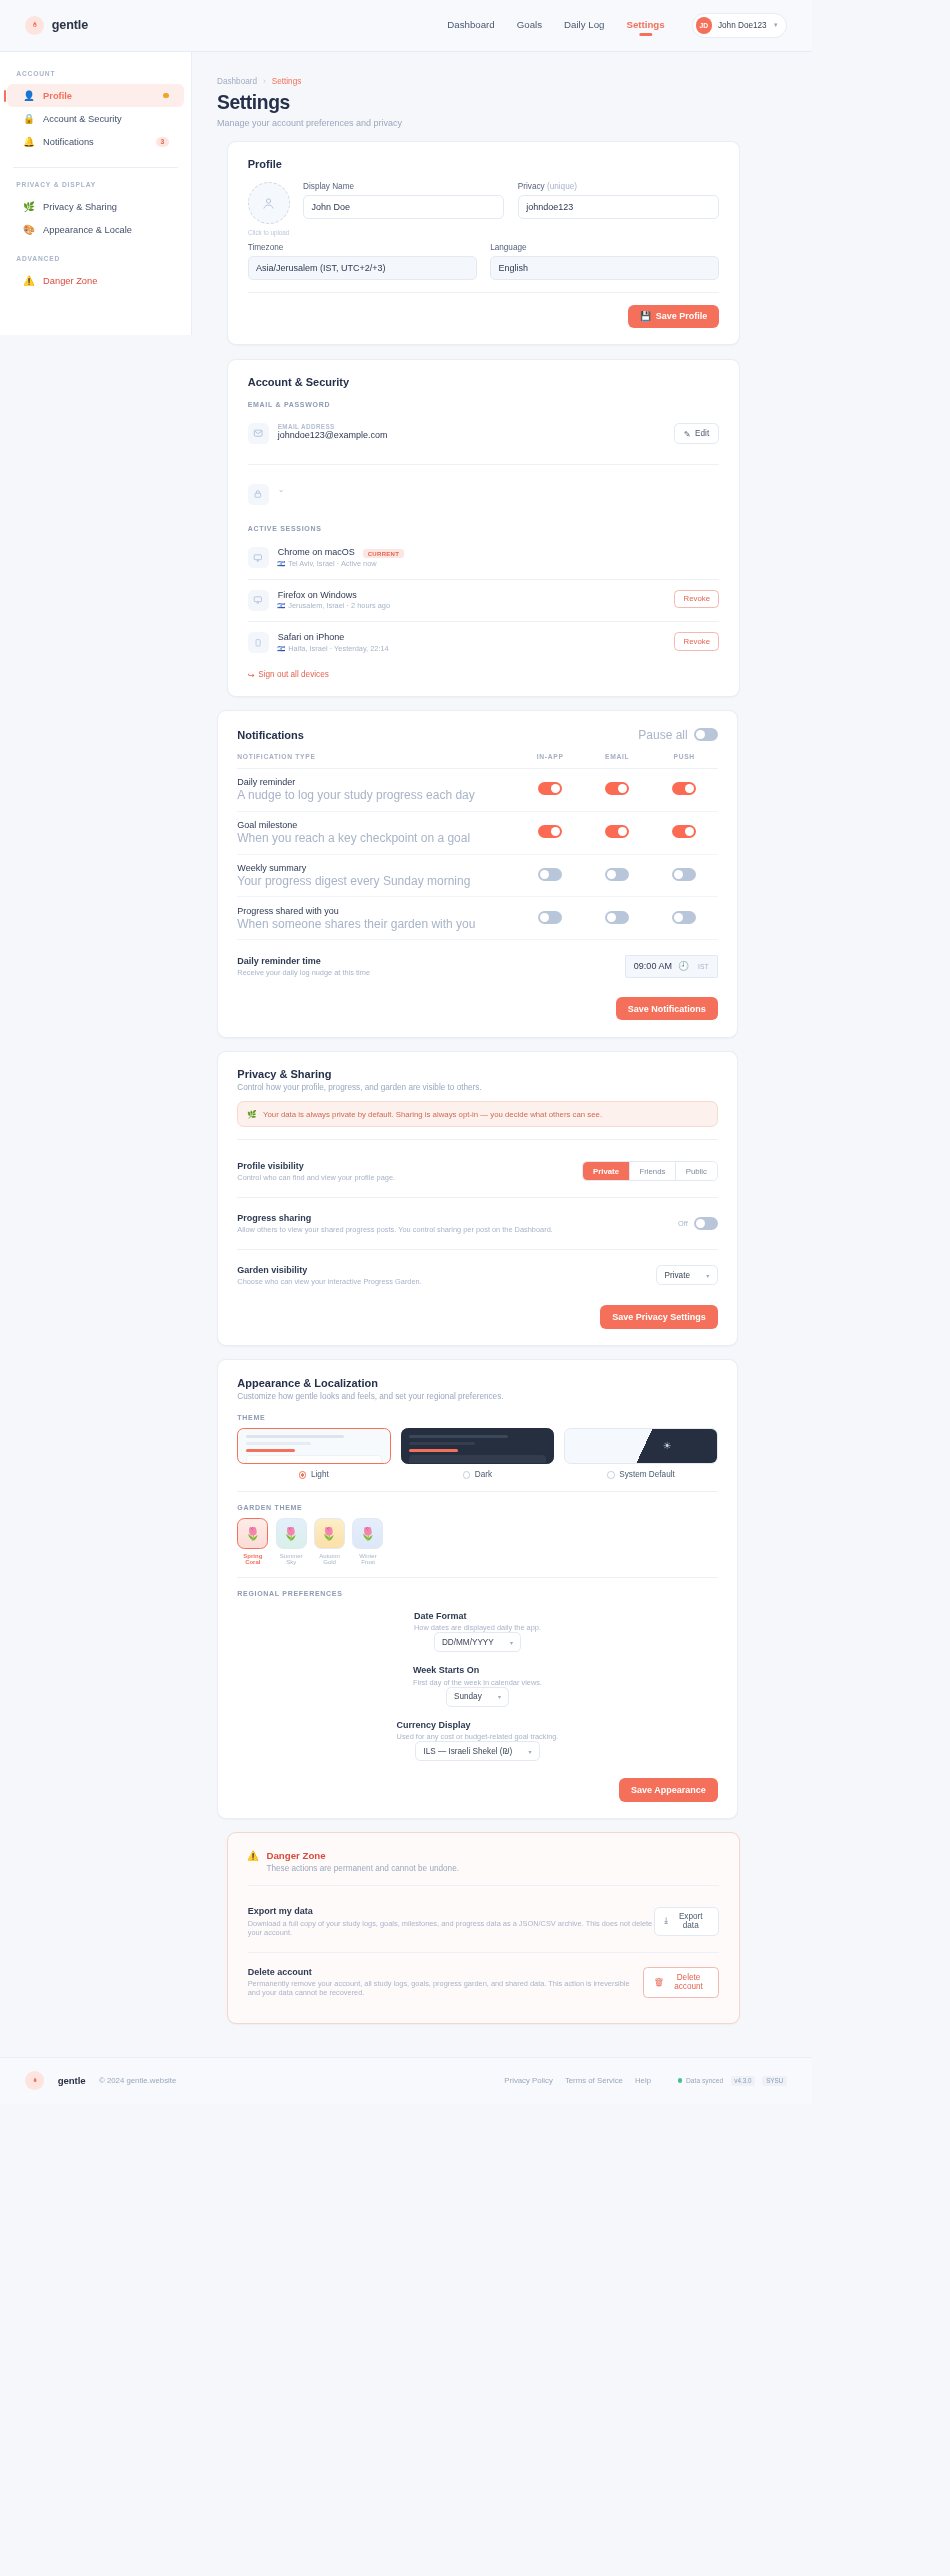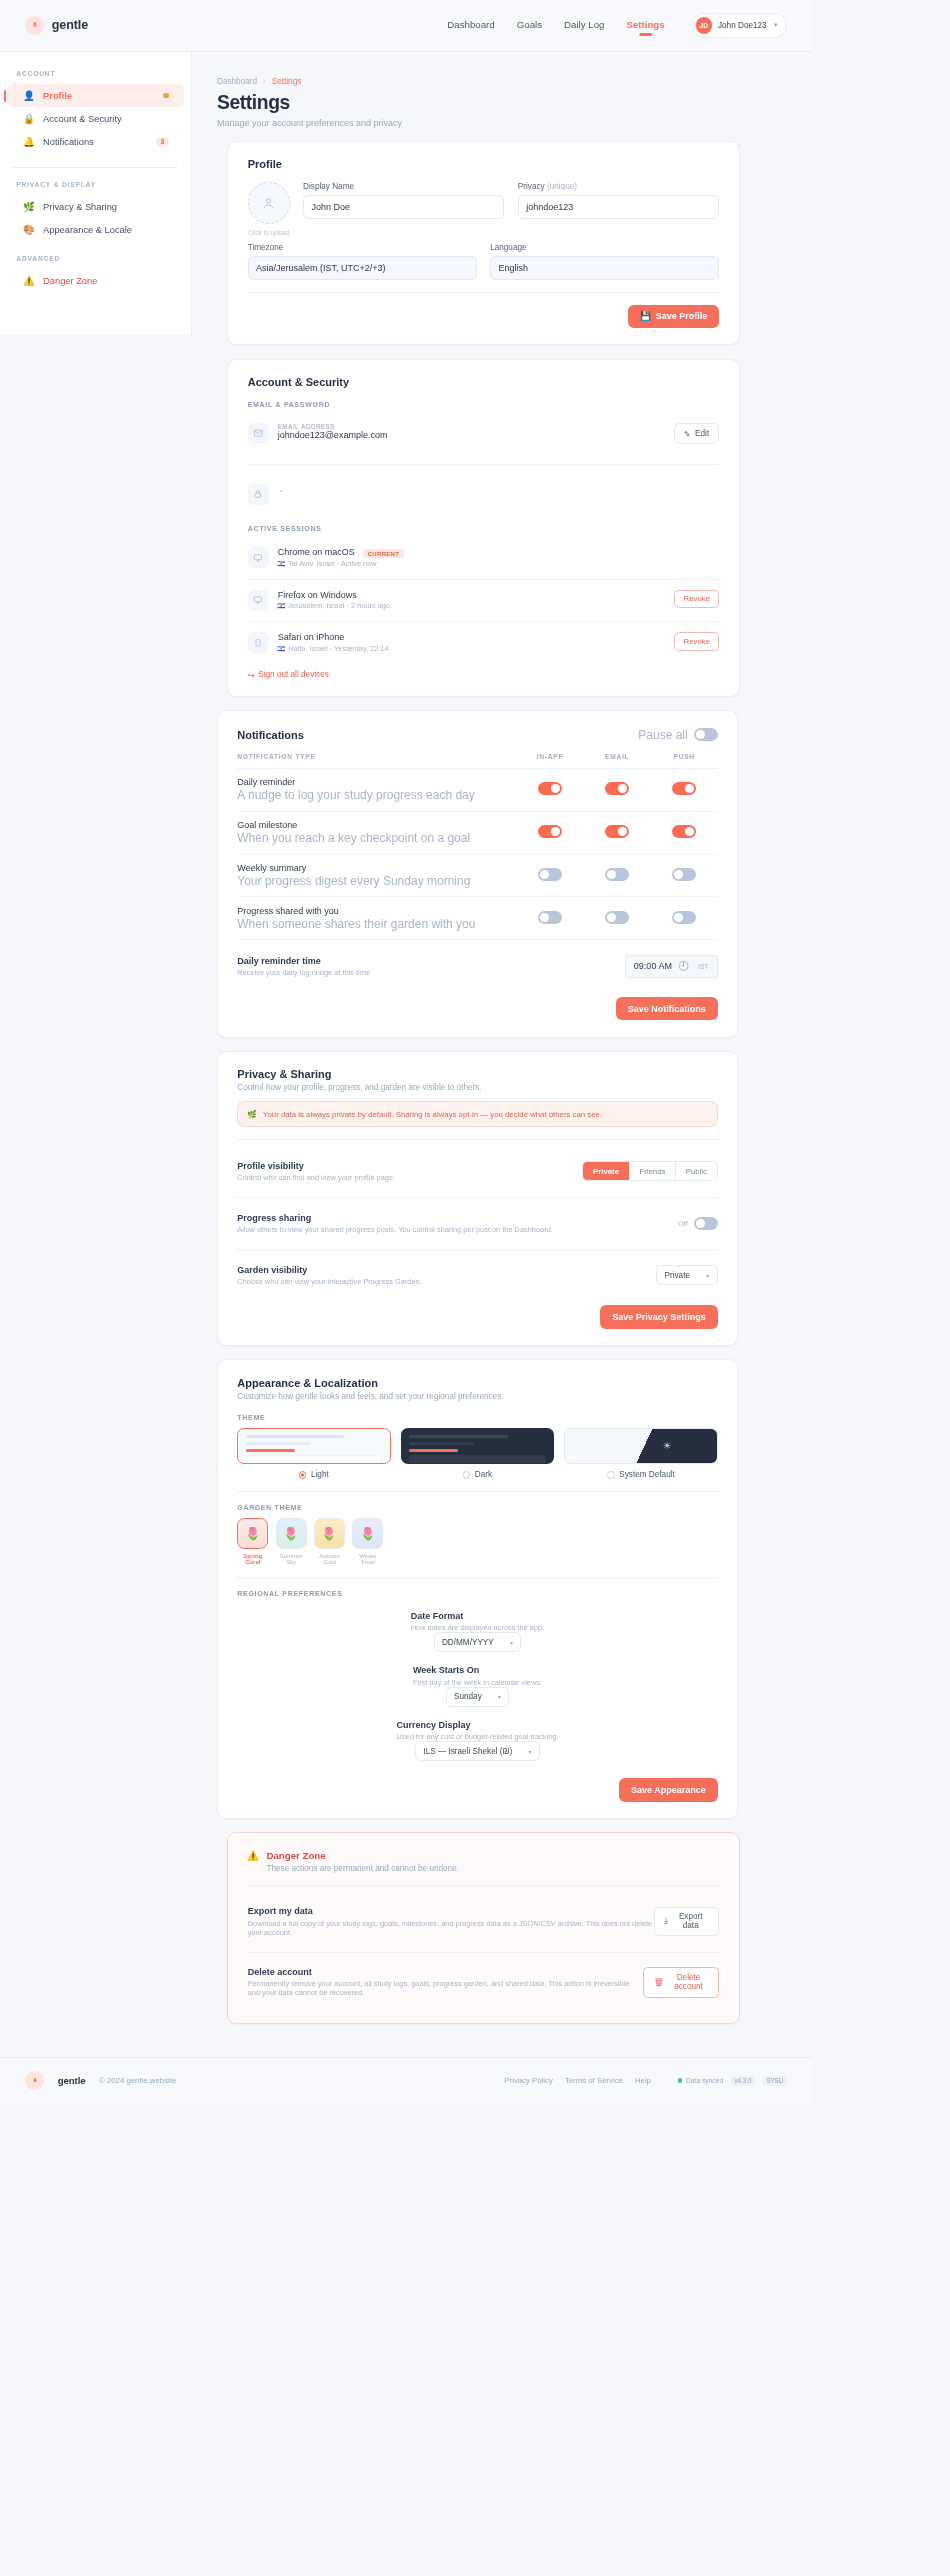--- a/index.html
+++ b/index.html
@@ -648,21 +648,21 @@
             <div class="garden-lab">Winter Frost</div>
           </div>
         </div>
 
         <div class="hr"></div>
         <div class="sub-label" style="margin-top:3px">REGIONAL PREFERENCES</div>
 
         <div class="pref-row">
           <div>
             <div class="sr-title">Date Format</div>
-            <div class="sr-desc">How dates are displayed across the app.</div>
+            <div class="sr-desc">How dates are displayed daily the app.</div>
           </div>
           <div class="mini-select">
             <span>DD/MM/YYYY</span>
             <span class="caret">▾</span>
           </div>
         </div>
         <div class="pref-row">
           <div>
             <div class="sr-title">Week Starts On</div>
             <div class="sr-desc">First day of the week in calendar views.</div>

